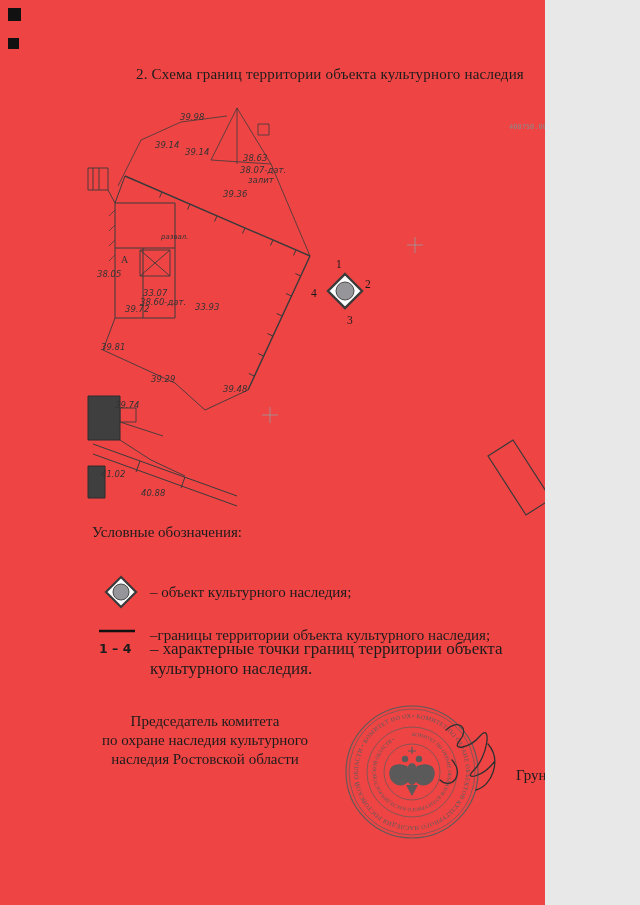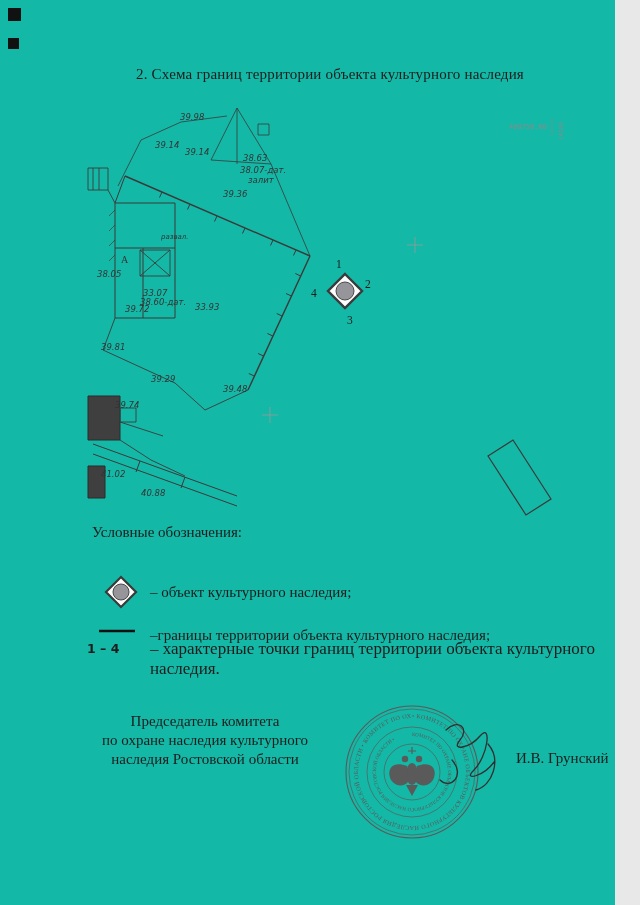--- a/index.html
+++ b/index.html
@@ -1,29 +1,29 @@
 <!DOCTYPE html>
 <html><head>
 <meta charset="utf-8">
 <style>
   html,body{margin:0;padding:0;background:#e8e8e8;}
-  .page{position:relative;width:615px;height:905px;background:#14b8a6;overflow:hidden;
+  .page{position:relative;width:545px;height:905px;background:#ef4444;overflow:hidden;
         font-family:"Liberation Serif", serif;color:#1c1c1c;}
   .abs{position:absolute;}
   .artifact{background:#111;}
   .artifact1{left:8px;top:8px;width:13px;height:13px;}
   .artifact2{left:8px;top:38px;width:11px;height:11px;}
   .title{top:66px;left:50px;width:560px;text-align:center;font-size:15px;letter-spacing:.2px;}
   .map-svg{left:85px;top:98px;}
   .legend-heading{left:92px;top:524px;font-size:15px;}
   .legend-icon1{left:103px;top:574px;}
   .legend-text1{left:150px;top:584px;font-size:15px;font-family:Liberation Serif, serif;}
   .legend-icon2{left:98px;top:626px;}
   .legend-text2{left:150px;top:619px;font-size:15px;margin-top:8px;}
-  .legend-sym3{left:87px;top:641px;font-family:"DejaVu Sans",sans-serif;font-weight:bold;font-size:12.5px;}
+  .legend-sym3{left:99px;top:641px;font-family:"DejaVu Sans",sans-serif;font-weight:bold;font-size:12.5px;}
   .legend-text3{left:150px;top:639px;font-size:17px;}
   .signoff{left:55px;top:712px;width:300px;text-align:center;font-size:15px;line-height:19px;}
   .signer{left:516px;top:750px;font-size:15px;text-align:right;}
   .stamp{left:342px;top:702px;}
   .squiggle{left:428px;top:716px;}
   .elev{font-family:"DejaVu Sans",sans-serif;font-style:italic;}
 </style>
 </head>
 <body>
 

